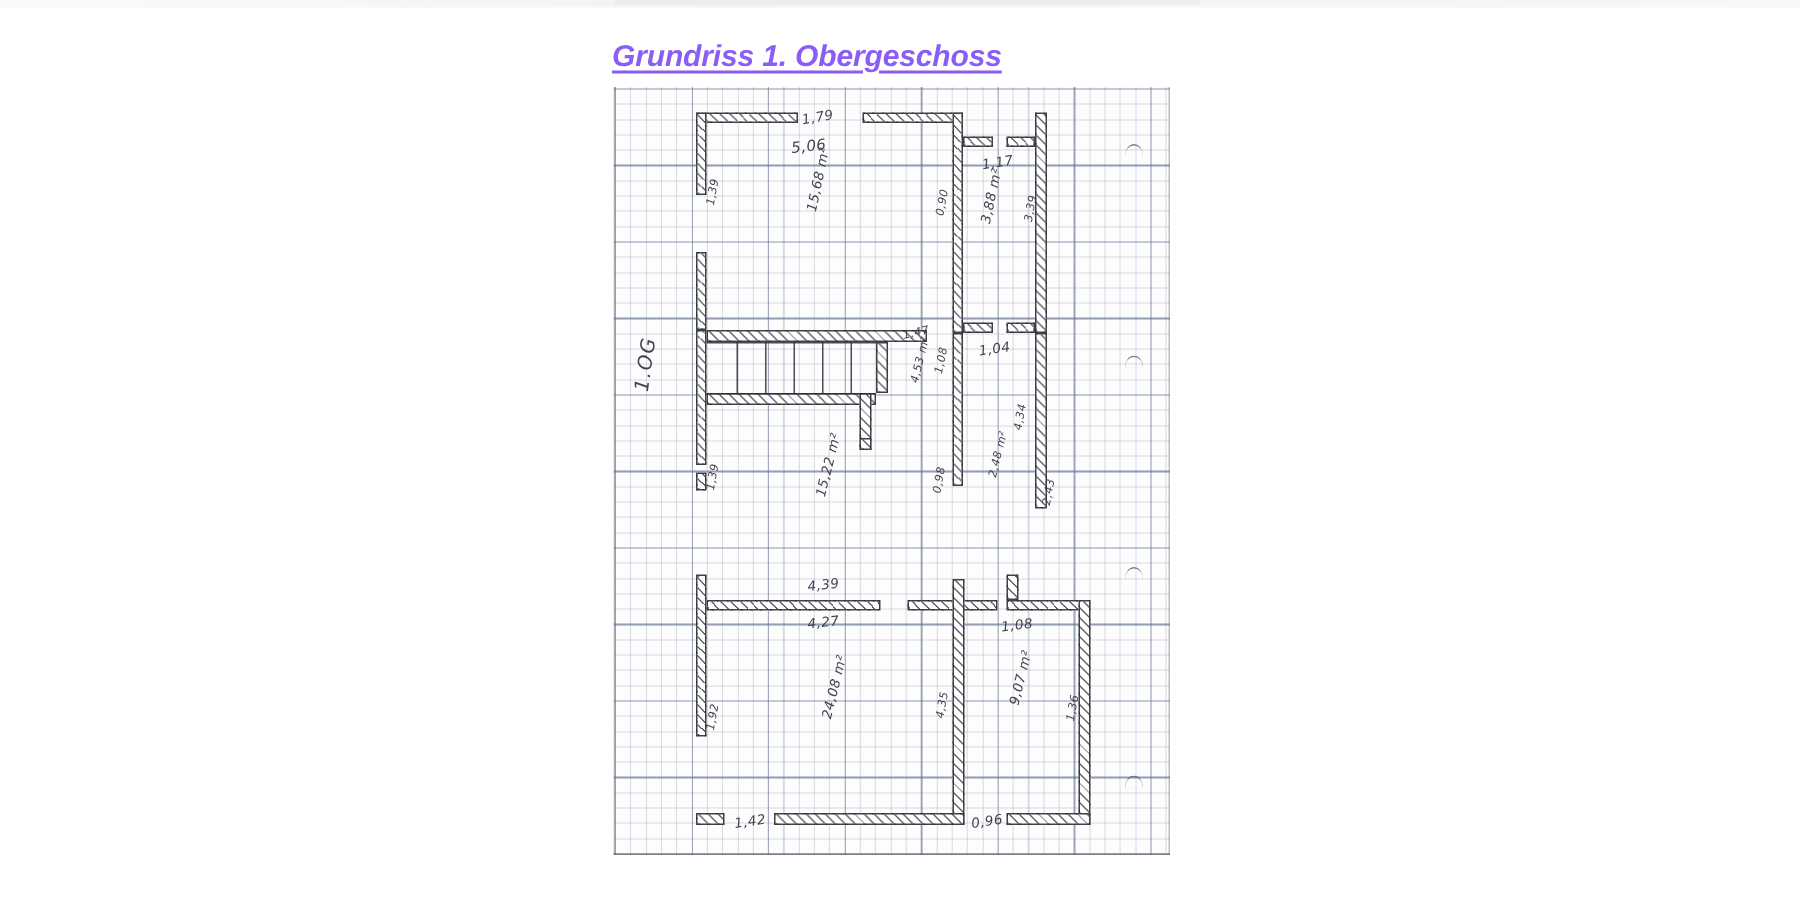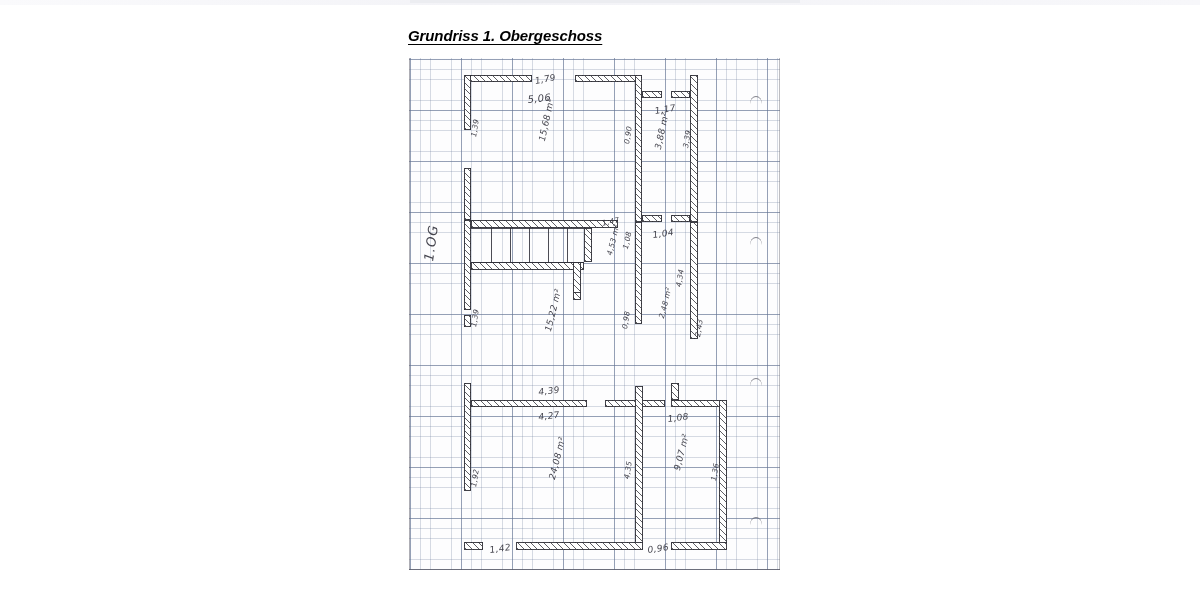--- a/index.html
+++ b/index.html
@@ -15,22 +15,22 @@
     background:linear-gradient(90deg,rgba(250,250,252,1) 0%,rgba(243,243,247,1) 40%,rgba(247,247,250,1) 100%);
   }
   #scan-band-2{
     position:absolute;left:410px;top:0;width:390px;height:3px;
     background:rgba(235,236,240,0.9);
   }
 
   
   #title{
     position:absolute;left:408px;top:27px;
-    font-size:15px;font-weight:bold;font-style:italic;
-    color:#000000;letter-spacing:-0.1px;
+    font-size:20px;font-weight:bold;font-style:italic;
+    color:#8b5cf6;letter-spacing:-0.1px;
     text-decoration:underline;
     text-underline-offset:3px;
     white-space:nowrap;
   }
 
   
   #sheet{
     position:absolute;left:409px;top:58px;width:371px;height:512px;
     background:#fdfdfe;
     overflow:hidden;

